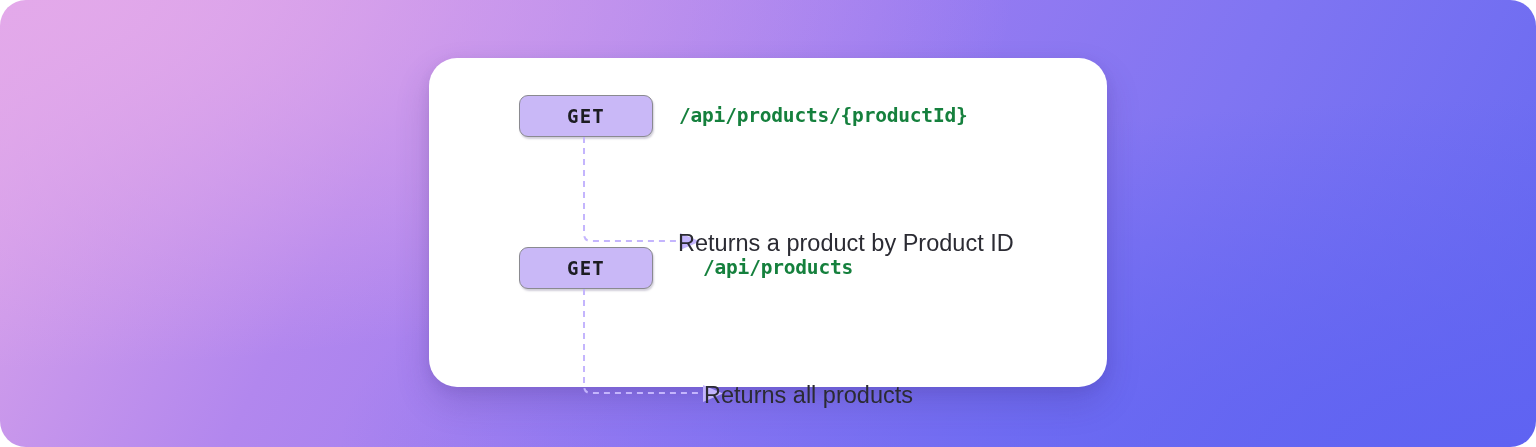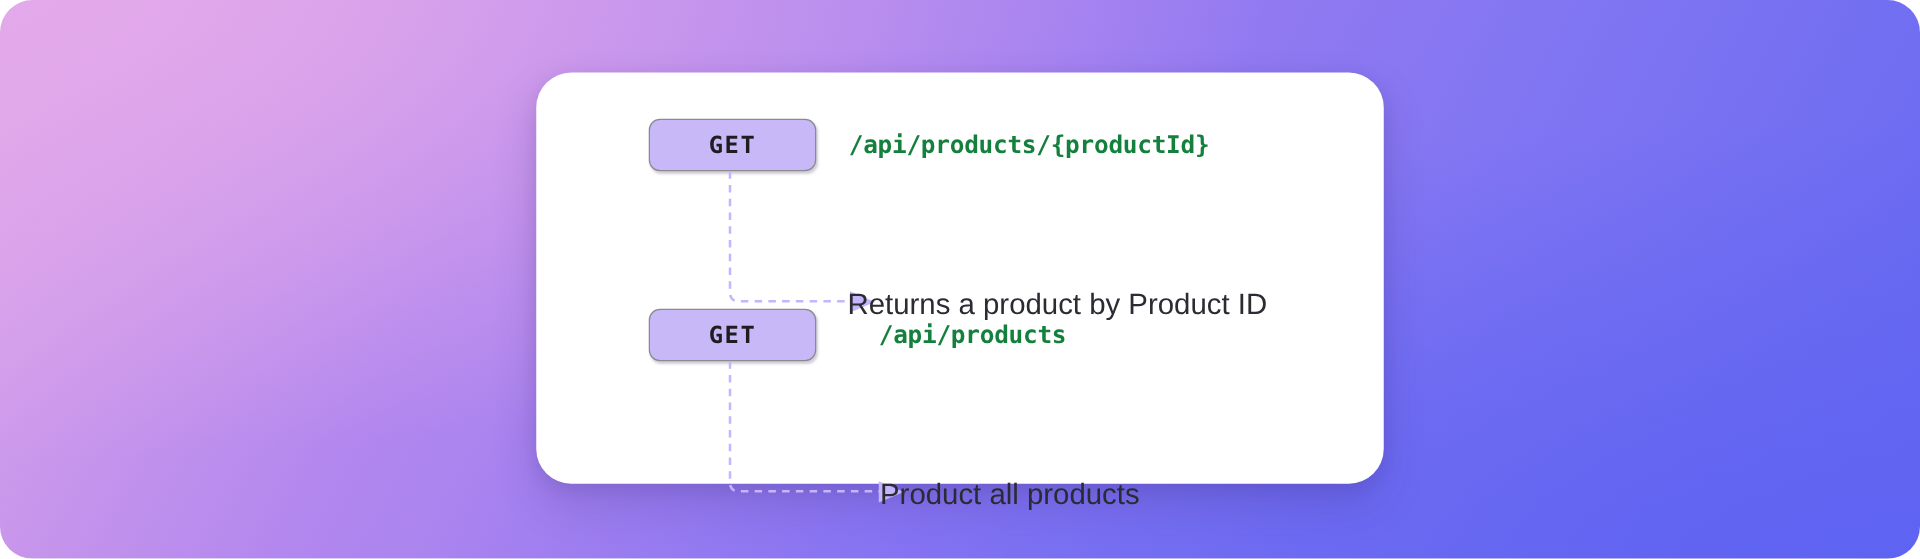--- a/index.html
+++ b/index.html
@@ -127,17 +127,17 @@
         <span class="label">GET</span>
       </div>
 
       <div class="path-text" style="left:250px; top:46px;margin-left:24px;">/api/products</div>
 
       <svg class="connector" style="left:148px; top:79px;" width="150" height="115" viewBox="0 0 150 115">
         <path d="M7 0 L7 97 Q7 104 14 104 L128 104" fill="none" stroke="#c4b5fd" stroke-width="2" stroke-dasharray="6 5" stroke-linecap="butt"></path>
         <polygon points="126,96 146,104.5 126,113" fill="#c4b5fd"></polygon>
       </svg>
 
-      <div class="desc-text" style="left:275px; top:172px;">Product all products</div>
+      <div class="desc-text" style="left:275px; top:172px;">Returns all products</div>
     </div>
 
   </div>
 </div>
 
 </body></html>

